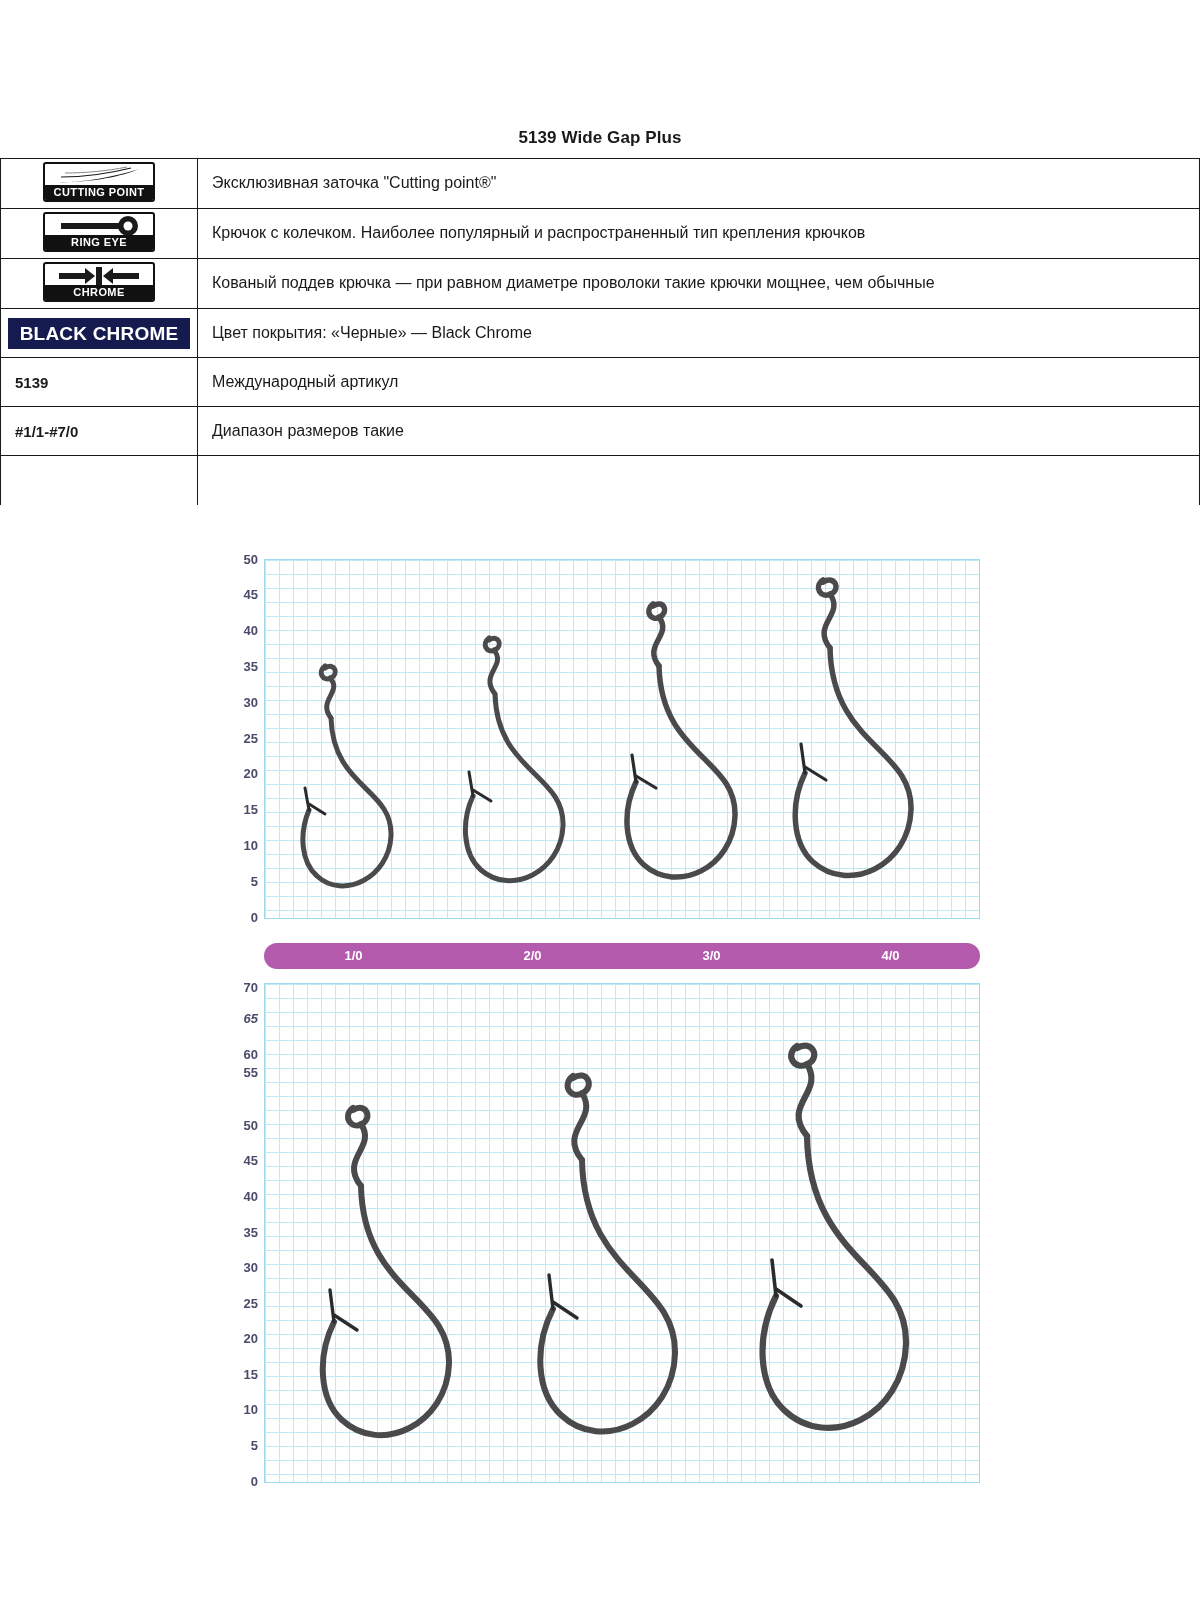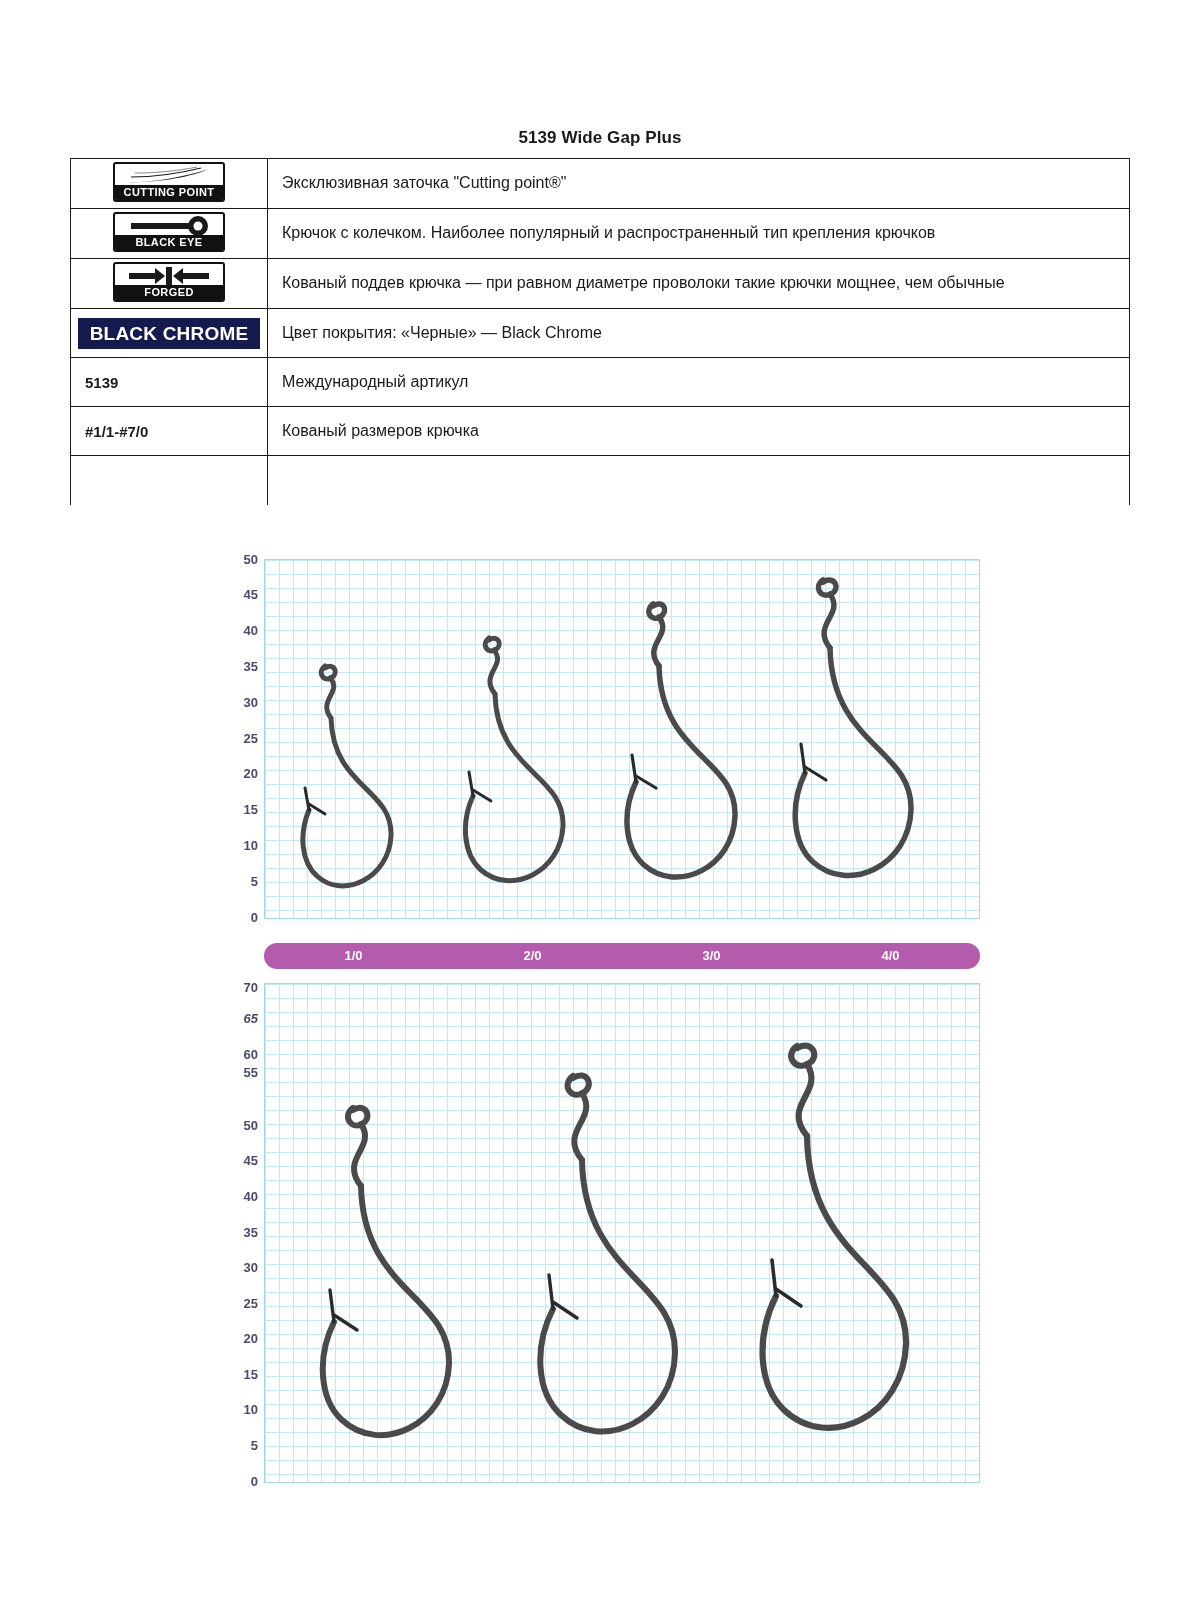--- a/index.html
+++ b/index.html
@@ -22,21 +22,21 @@
     font-size: 17px;
     font-weight: bold;
     color: #1a1a1a;
     margin-top: 128px;
     margin-bottom: 10px;
     letter-spacing: 0.1px;
   }
 
   
   .spec-table {
-    width: 1060px;
+    width: 1200px;
     margin: 0 auto;
     border-collapse: collapse;
     table-layout: fixed;
   }
   .spec-table tr {
     height: 49px;
   }
   .spec-table td {
     border: 1px solid #1a1a1a;
     padding: 0;
@@ -221,59 +221,59 @@
     <tr class="row-ring">
       <td class="col-left icon-cell">
         <span class="badge">
           <span class="badge-art">
             <svg width="96" height="24" viewBox="0 0 96 24">
               <rect x="10" y="9" width="58" height="6" fill="#1a1a1a"></rect>
               <circle cx="77" cy="12" r="10" fill="#1a1a1a"></circle>
               <circle cx="77" cy="12" r="4.5" fill="#ffffff"></circle>
             </svg>
           </span>
-          <span class="badge-label">BLACK EYE</span>
+          <span class="badge-label">RING EYE</span>
         </span>
       </td>
       <td class="col-right">Крючок с колечком. Наиболее популярный и распространенный тип крепления крючков</td>
     </tr>
 
     <tr class="row-forged">
       <td class="col-left icon-cell">
         <span class="badge">
           <span class="badge-art">
             <svg width="96" height="24" viewBox="0 0 96 24">
               <rect x="8" y="9" width="26" height="6" fill="#1a1a1a"></rect>
               <path d="M34 4 L44 12 L34 20 Z" fill="#1a1a1a"></path>
               <rect x="45" y="3" width="6" height="18" fill="#1a1a1a"></rect>
               <path d="M62 4 L52 12 L62 20 Z" fill="#1a1a1a"></path>
               <rect x="62" y="9" width="26" height="6" fill="#1a1a1a"></rect>
             </svg>
           </span>
-          <span class="badge-label">FORGED</span>
+          <span class="badge-label">CHROME</span>
         </span>
       </td>
       <td class="col-right">Кованый поддев крючка — при равном диаметре проволоки такие крючки мощнее, чем обычные</td>
     </tr>
 
     <tr>
       <td class="col-left icon-cell">
         <span class="chrome-badge">BLACK CHROME</span>
       </td>
       <td class="col-right">Цвет покрытия: «Черные» — Black Chrome</td>
     </tr>
 
     <tr>
       <td class="col-left">5139</td>
       <td class="col-right">Международный артикул</td>
     </tr>
 
     <tr>
       <td class="col-left">#1/1-#7/0</td>
-      <td class="col-right">Кованый размеров крючка</td>
+      <td class="col-right">Диапазон размеров такие</td>
     </tr>
 
     <tr class="last-row">
       <td class="col-left"></td>
       <td class="col-right"></td>
     </tr>
   </tbody>
 </table>
 
 <div class="charts">

